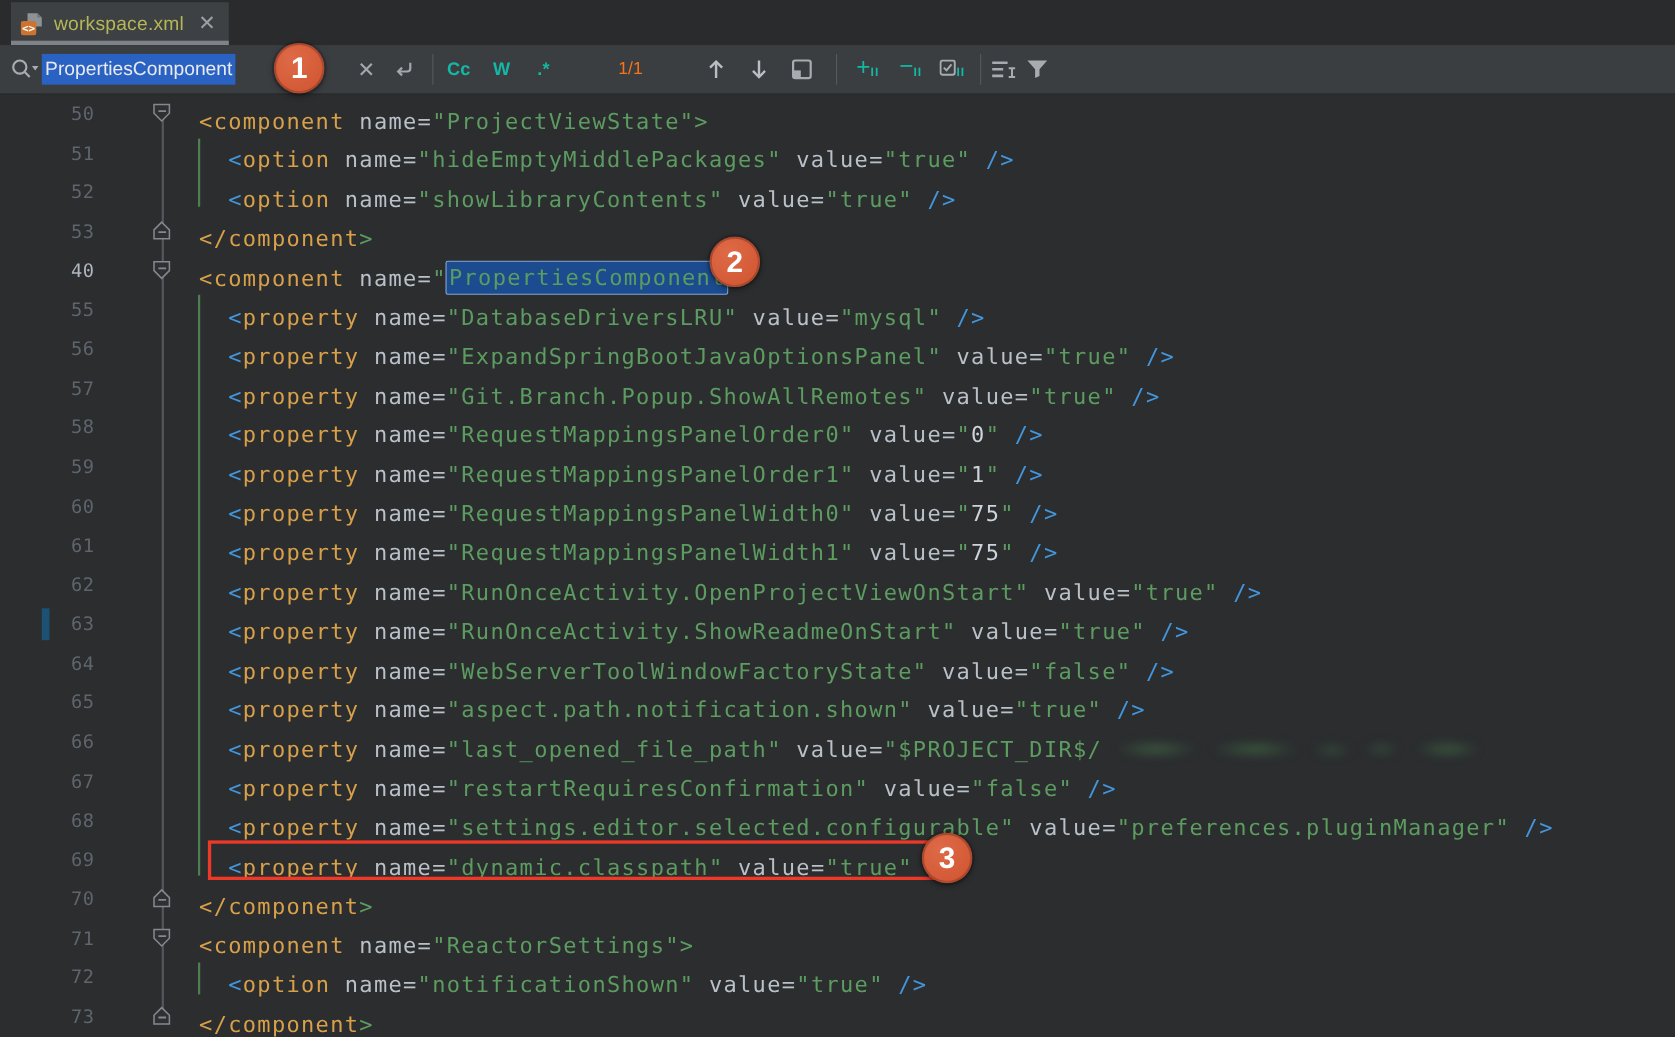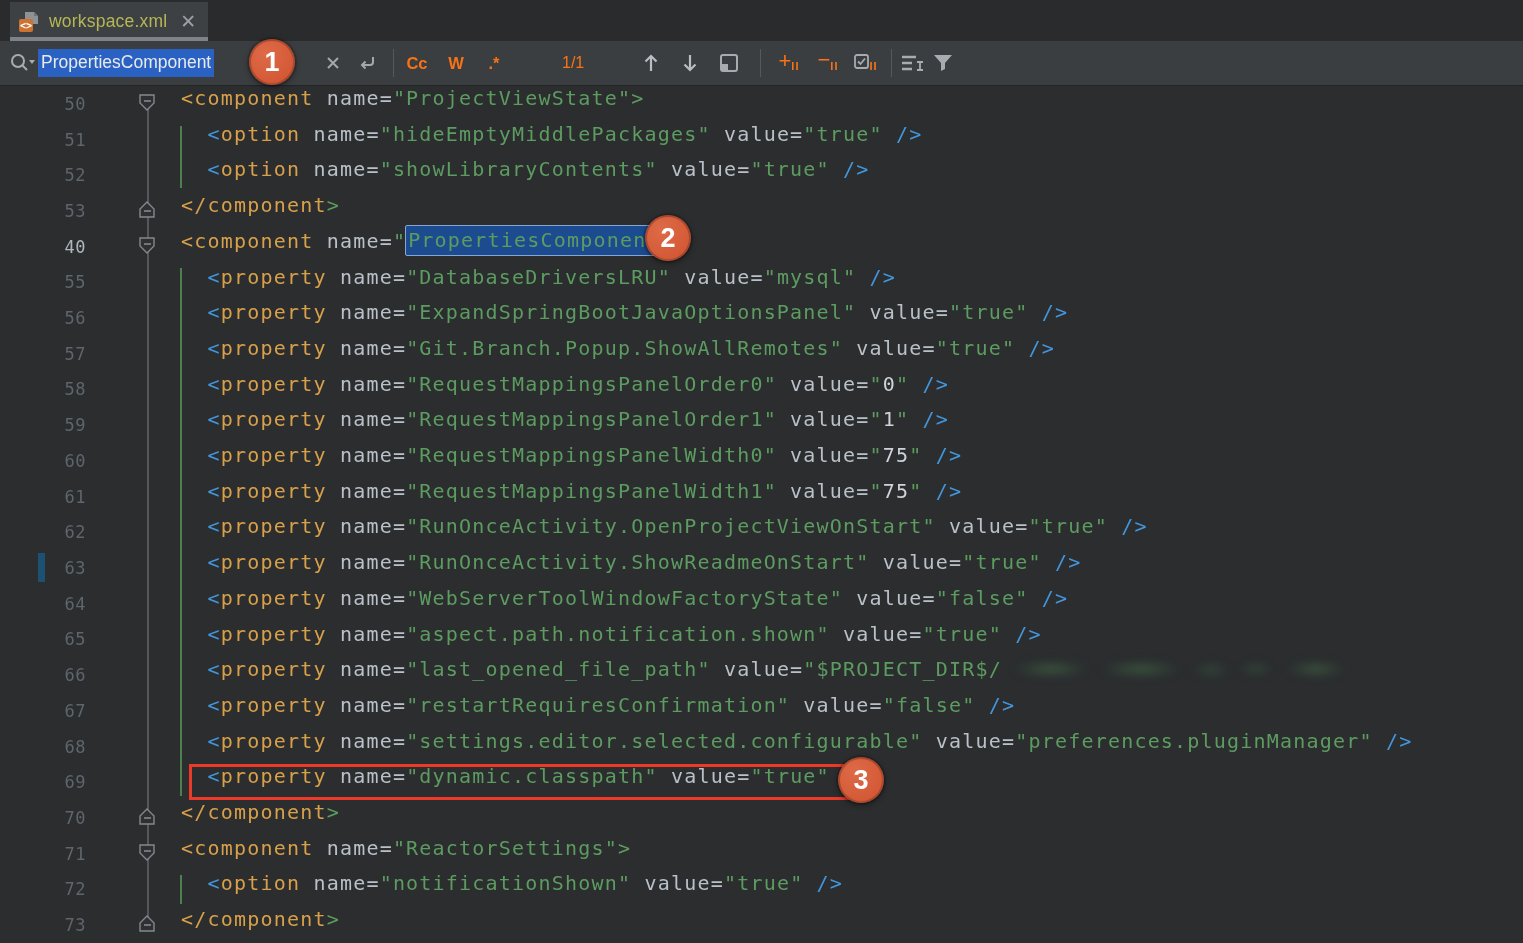--- a/index.html
+++ b/index.html
@@ -15,33 +15,33 @@
   .tab-title { color:#b6b655; font-size:17.5px; letter-spacing:.2px; }
   .tab-close { color:#9aa0a5; font-size:19px; line-height:1; margin-left:4px; cursor:pointer; }
 
   
   .searchbar { position:absolute; left:0; top:41px; width:100%; height:45px; background:#3b3e41;
                border-bottom:1px solid #212325; }
   .searchbar .abs { position:absolute; top:0; height:44px; display:flex; align-items:center; }
   .query { color:#e8eaed; font-size:17.5px; }
   .query .seltext { background:#2a62c4; padding:3px 3px 4px; }
   .sb-sep { position:absolute; top:8px; width:1px; height:28px; background:#55595d; }
-  .sb-btn { color:#f97316; font-size:16.5px; font-weight:700; cursor:pointer;
+  .sb-btn { color:#14b8a6; font-size:16.5px; font-weight:700; cursor:pointer;
             display:flex; align-items:center; justify-content:center; width:30px; height:44px; }
   .count { color:#f97316; font-size:16px; font-weight:400; }
   .icon-sub { font-size:11px; letter-spacing:1px; margin-left:0; margin-top:6px; font-weight:700; }
 
   
   .editor { position:absolute; left:0; top:86px; width:100%; height:857px; background:#2b2d2f;
             font-family:"DejaVu Sans Mono", monospace;margin-left:38px; }
   .row  { position:relative; height:35.708px; display:flex; align-items:center; }
   .ln   { width:48px; text-align:right; color:#5e656c; font-size:17px; letter-spacing:.5px;
           flex:0 0 48px; user-select:none; }
   .row.cur .ln { color:#b0b7be; }
-  .code { position:absolute; left:143px; top:0; height:100%; display:flex; align-items:flex-start;
+  .code { position:absolute; left:143px; top:0; height:100%; display:flex; align-items:flex-end;
           white-space:pre; font-size:20px; letter-spacing:1.2px; }
   .t-tag  { color:#d9a04a; }
   .t-attr { color:#b9c0c8; }
   .t-str  { color:#5d9c60; }
   .t-num  { color:#ccd3da; }
   .t-blue { color:#4396dc; }
   .selbox { background:#1c4c8f; border:1.5px solid #84a7d4; border-radius:2px;
             padding:2px 1px 3px 2px; margin:-3.5px -2px -3.5px -1px; }
   .fold-line { position:absolute; left:109px; top:18px; width:1.5px; height:821px; background:#54585d; }
   .fold-marker { position:absolute; left:100px; top:7px; z-index:2; cursor:pointer; }

